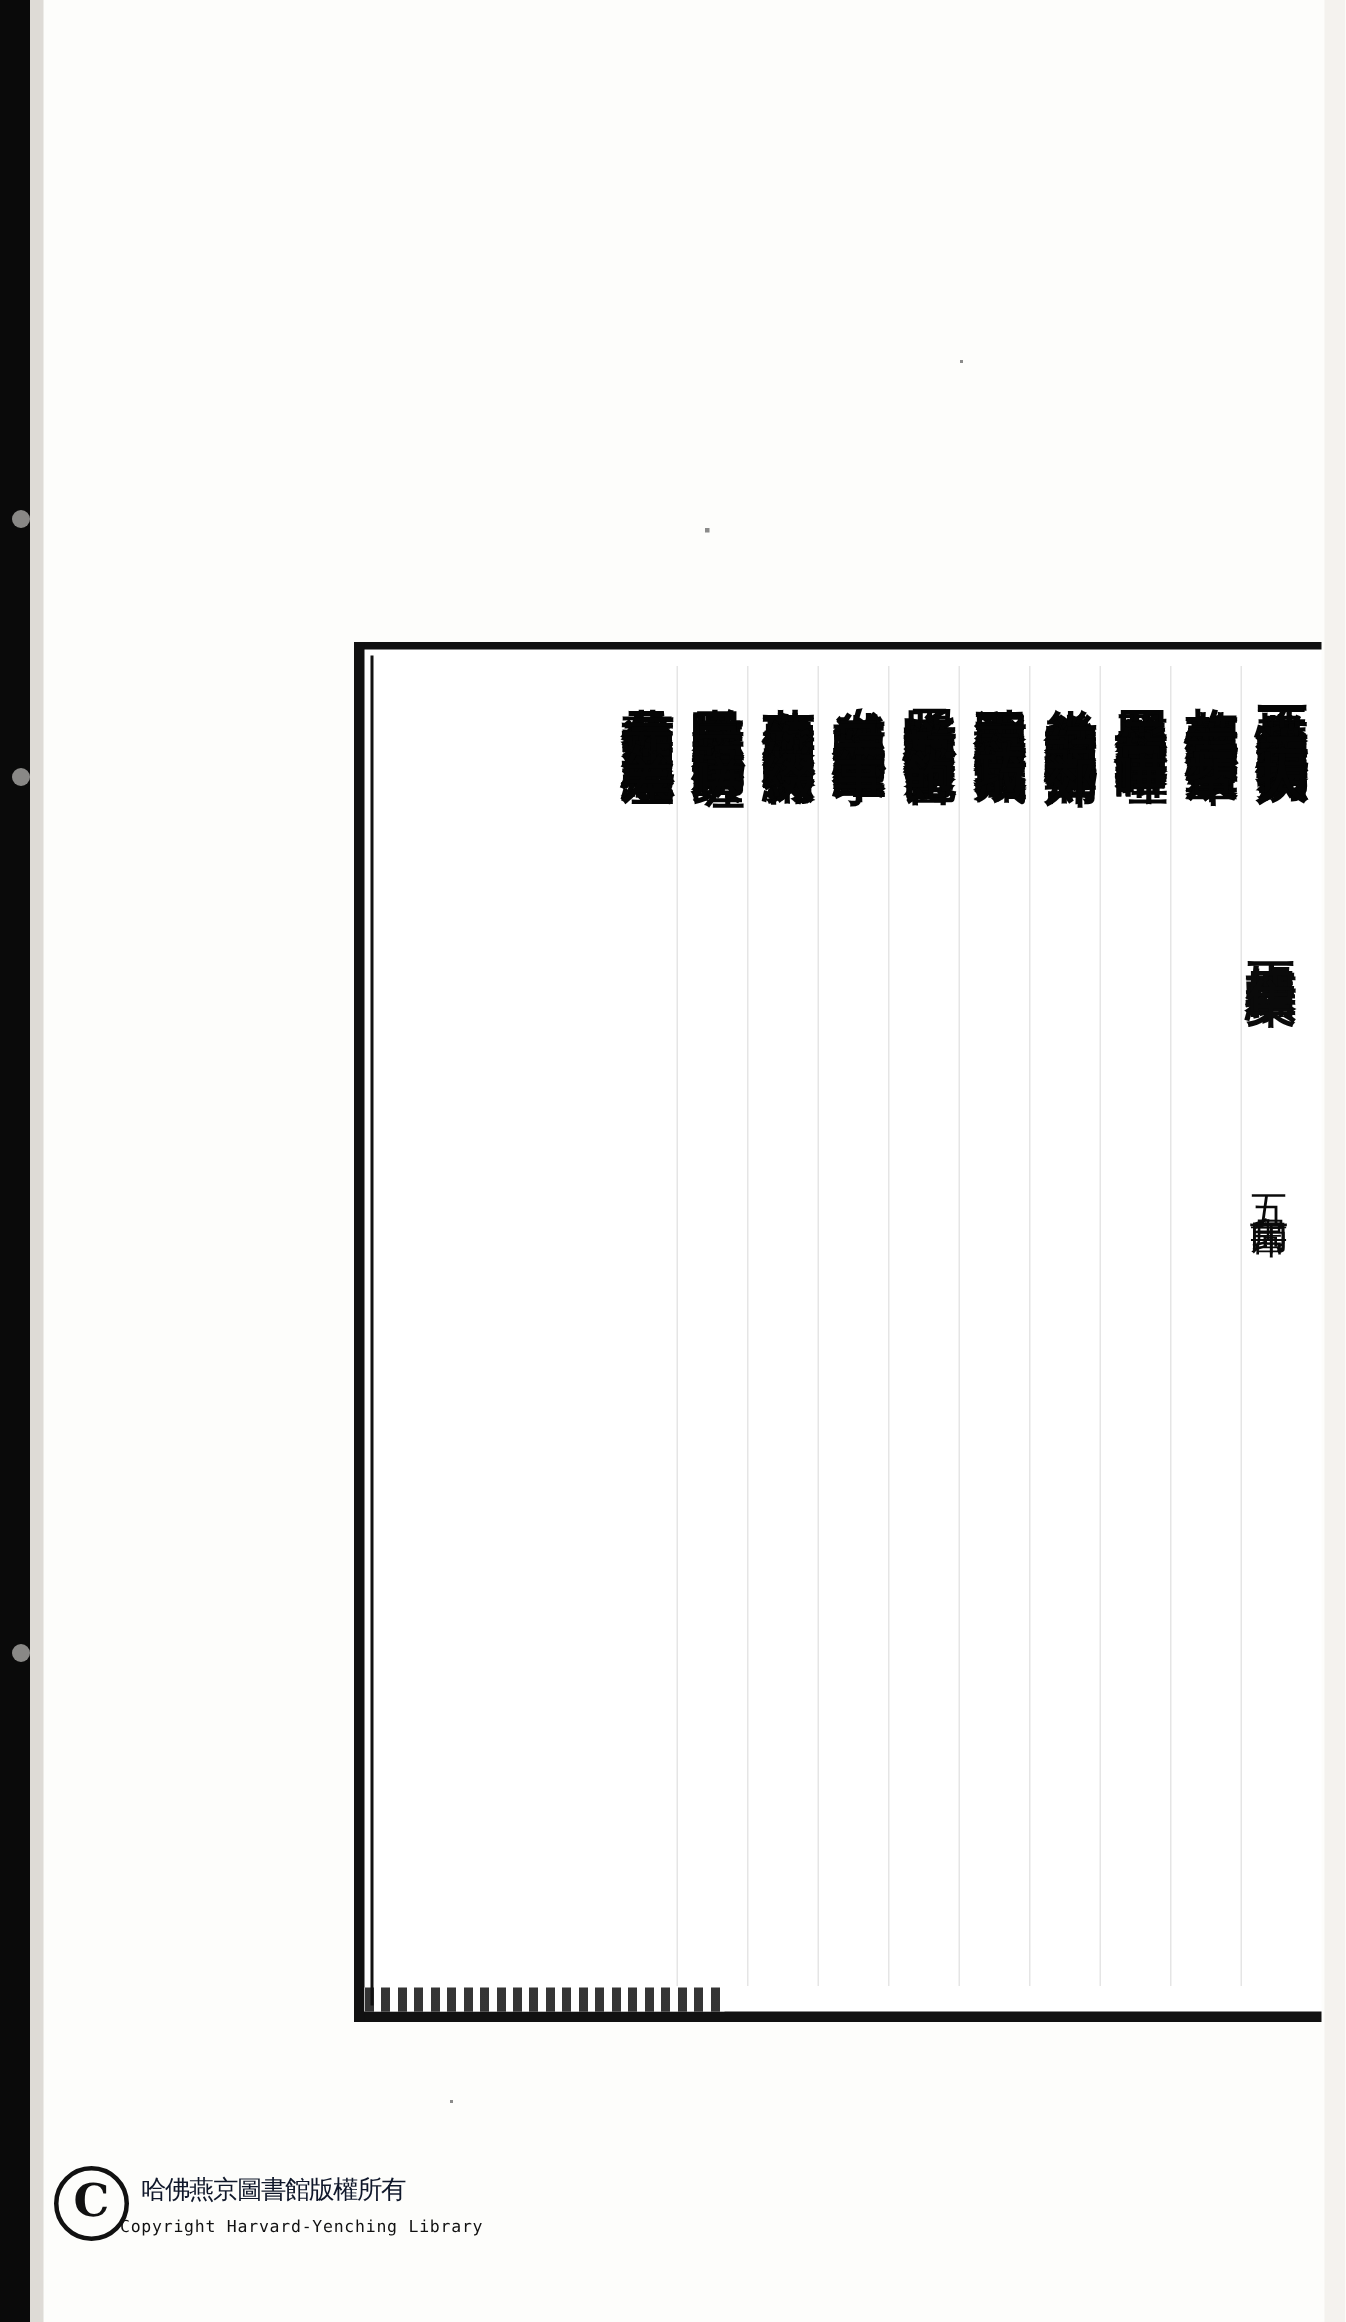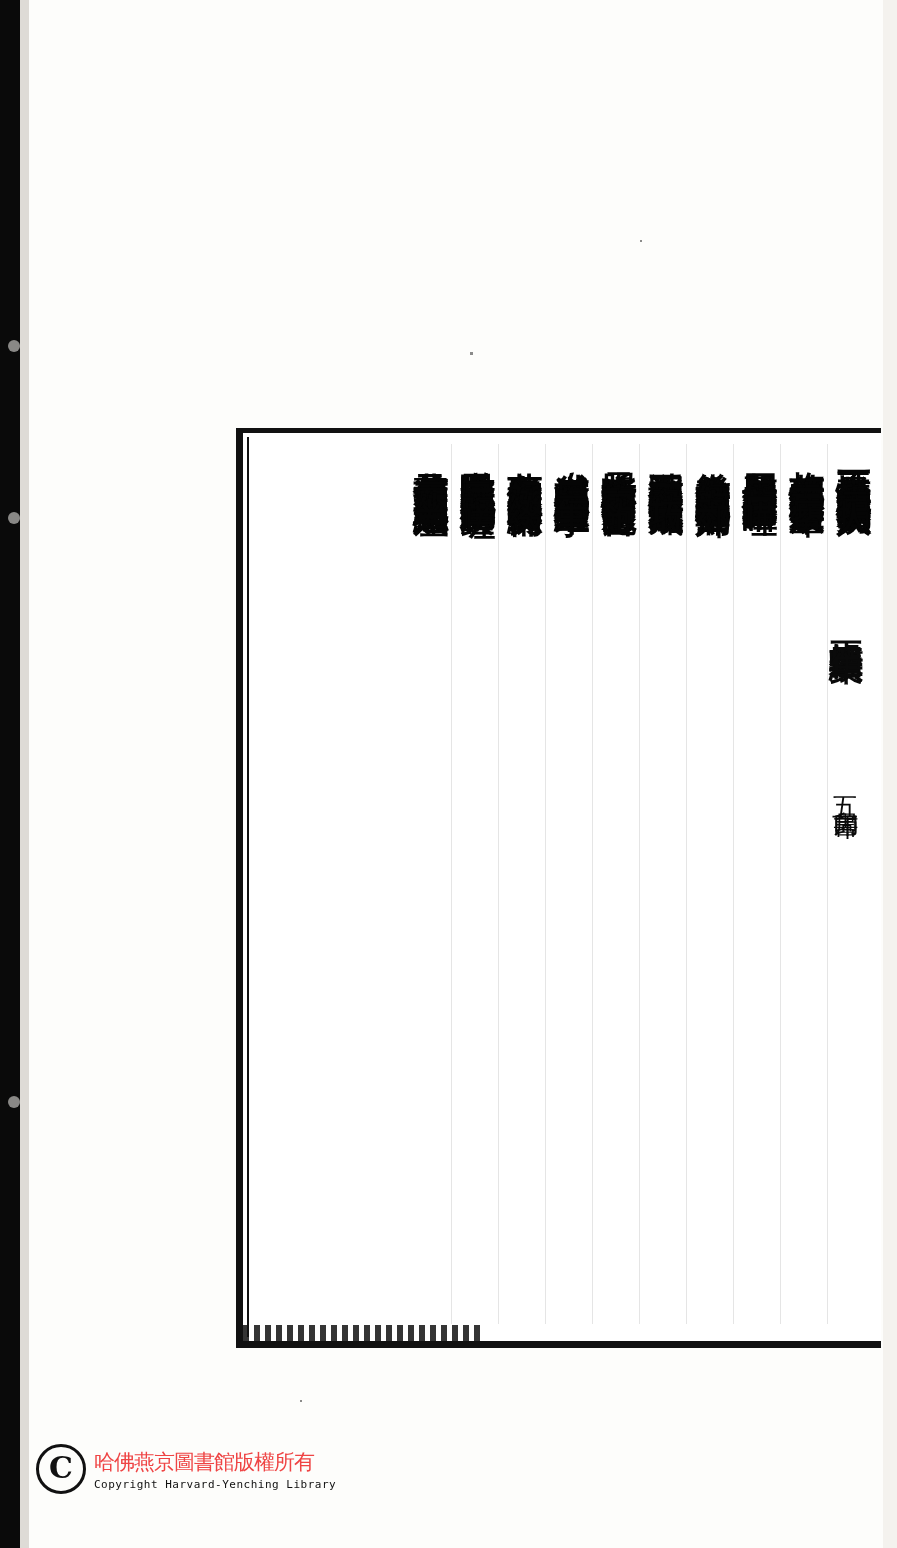--- a/index.html
+++ b/index.html
@@ -195,28 +195,28 @@
     font-size: 30px;
     font-weight: 700;
     line-height: 41px;
     text-align: center;
   }
   .stamp-cn {
     position: absolute;
     left: 58px;
     top: 12px;
     font-family: "DejaVu Sans", sans-serif;
-    font-size: 21px;
+    font-size: 17px;
     letter-spacing: -1px;
-    color: #ef4444;
+    color: #0f172a;
     white-space: nowrap;
   }
   .stamp-en {
     position: absolute;
-    left: 58px;
+    left: 44px;
     top: 42px;
     font-family: "DejaVu Sans Mono", monospace;
     font-size: 11px;
     letter-spacing: .5px;
     color: #111;
     white-space: nowrap;
   }
 
   
   .speck {

